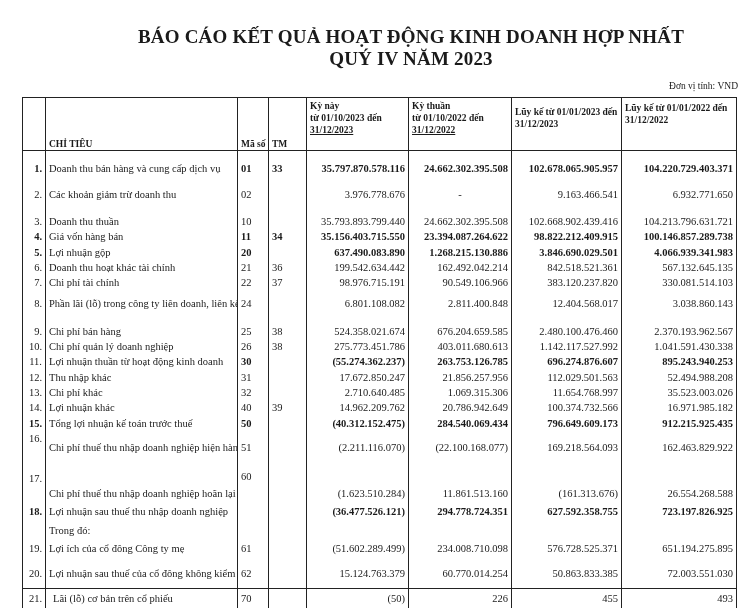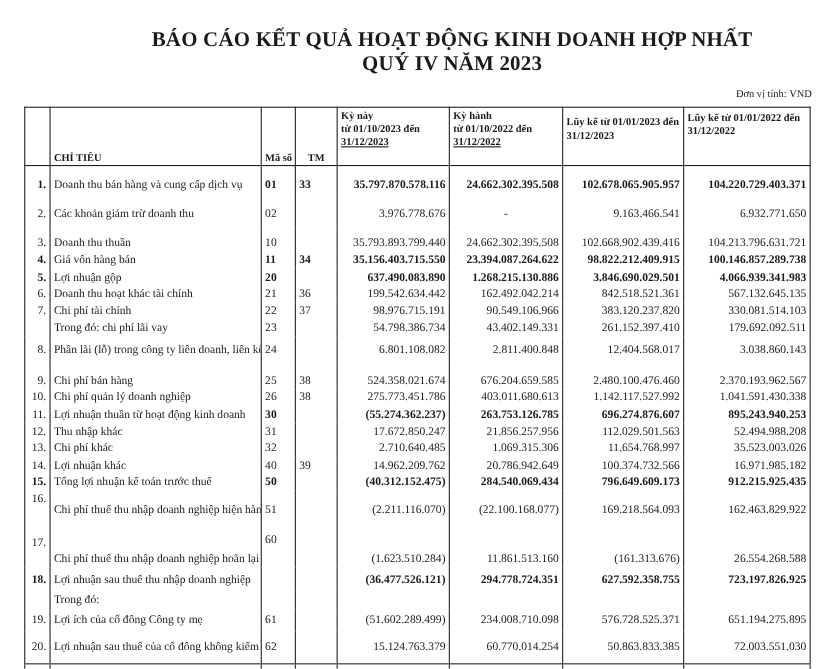--- a/index.html
+++ b/index.html
@@ -38,21 +38,21 @@
   th, td { padding: 0 3px; vertical-align: middle; white-space: nowrap; overflow: hidden; }
   thead th {
     border: 1.3px solid #222;
     font-weight: bold;
     font-size: 9.5px;
     text-align: left;
     height: 44px;
     vertical-align: bottom;
     line-height: 12px;
   }
-  thead th.hc { text-align: center; }
+  thead th.hc { }
   thead th .u { text-decoration: underline; }
   thead th.top { vertical-align: top; padding-top: 2px; }
   tbody td { border-left: 1.3px solid #222; border-right: 1.3px solid #222; height: 15.4px; line-height: 15px; }
   tbody td.no { text-align: right; padding-right: 3px; }
   tbody td.code, tbody td.tm { text-align: left; }
   tbody td.num { text-align: right; }
   tr.bold td { font-weight: bold; }
   tr.tall td { height: 26px; }
   tr.bold td.no, tr.bold td.code { font-weight: bold; }
   tr.first td { padding-top: 4px; height: 26px; }
@@ -81,21 +81,21 @@
       <th></th>
       <th>CHỈ TIÊU</th>
       <th class="hc">Mã số</th>
       <th class="hc">TM</th>
       <th class="top">
         <div>Kỳ này</div>
         <div>từ 01/10/2023 đến</div>
         <div class="u">31/12/2023</div>
       </th>
       <th class="top">
-        <div>Kỳ hành</div>
+        <div>Kỳ thuần</div>
         <div>từ 01/10/2022 đến</div>
         <div class="u">31/12/2022</div>
       </th>
       <th class="top" style="padding-top:8px">
         <div>Lũy kế từ 01/01/2023 đến</div>
         <div>31/12/2023</div>
       </th>
       <th class="top" style="padding-top:4px">
         <div>Lũy kế từ 01/01/2022 đến</div>
         <div>31/12/2022</div>
@@ -174,30 +174,20 @@
       <td class="no">7.</td>
       <td class="name">Chi phí tài chính</td>
       <td class="code">22</td>
       <td class="tm">37</td>
       <td class="num">98.976.715.191</td>
       <td class="num">90.549.106.966</td>
       <td class="num">383.120.237.820</td>
       <td class="num">330.081.514.103</td>
     </tr>
 
-    <tr>
-      <td class="no"></td>
-      <td class="name">Trong đó: chi phí lãi vay</td>
-      <td class="code">23</td>
-      <td class="tm"></td>
-      <td class="num">54.798.386.734</td>
-      <td class="num">43.402.149.331</td>
-      <td class="num">261.152.397.410</td>
-      <td class="num">179.692.092.511</td>
-    </tr>
 
     <tr class="tall">
       <td class="no">8.</td>
       <td class="name">Phần lãi (lỗ) trong công ty liên doanh, liên kết</td>
       <td class="code">24</td>
       <td class="tm"></td>
       <td class="num">6.801.108.082</td>
       <td class="num">2.811.400.848</td>
       <td class="num">12.404.568.017</td>
       <td class="num">3.038.860.143</td>

